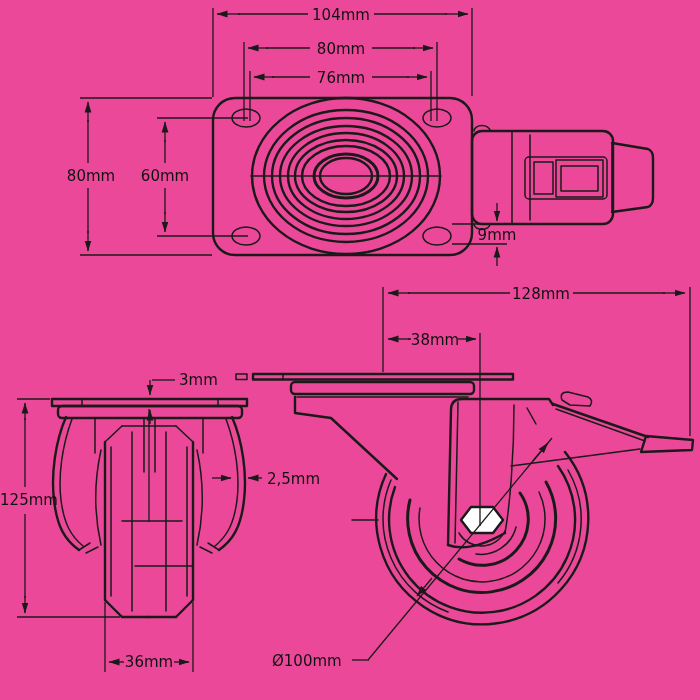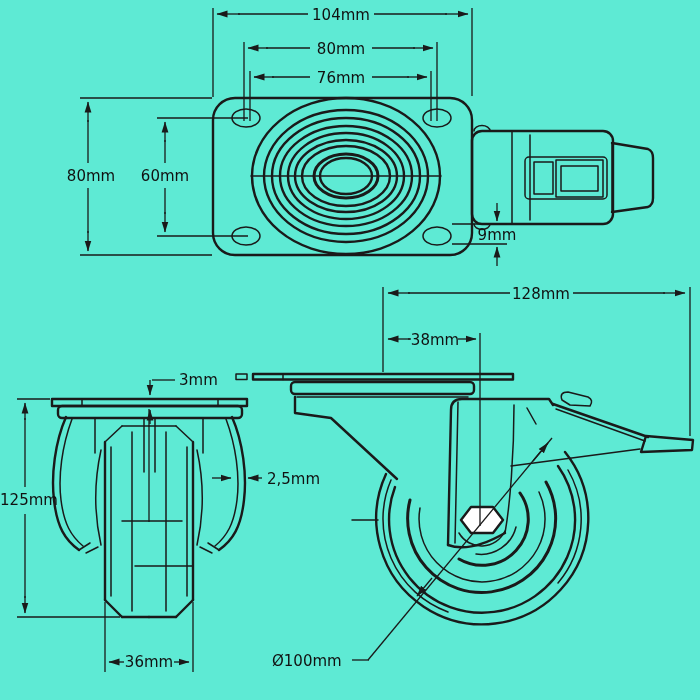--- a/index.html
+++ b/index.html
@@ -1,16 +1,16 @@
 <!DOCTYPE html>
 <html><head>
 <meta charset="utf-8">
 <style>
   html,body{margin:0;padding:0;background:#fff;}
-  .page{width:700px;height:700px;background:#5eead4;position:relative;font-family:"DejaVu Sans",sans-serif;}
+  .page{width:700px;height:700px;background:#ec4899;position:relative;font-family:"DejaVu Sans",sans-serif;}
   svg{display:block;}
   .ln  {fill:none;stroke:#1a1a1a;stroke-width:2.4;stroke-linecap:round;stroke-linejoin:round;}
   .ln2 {fill:none;stroke:#1a1a1a;stroke-width:1.5;stroke-linecap:round;stroke-linejoin:round;}
   .lnb {fill:none;stroke:#1a1a1a;stroke-width:3;stroke-linecap:round;}
   .dim {fill:none;stroke:#1a1a1a;stroke-width:1.3;}
   .dimtxt{fill:#111;font-size:15px;font-family:"DejaVu Sans",sans-serif;}
   .nut{fill:#fff;stroke:#1a1a1a;stroke-width:2.4;stroke-linejoin:round;}
 </style>
 </head>
 <body>

